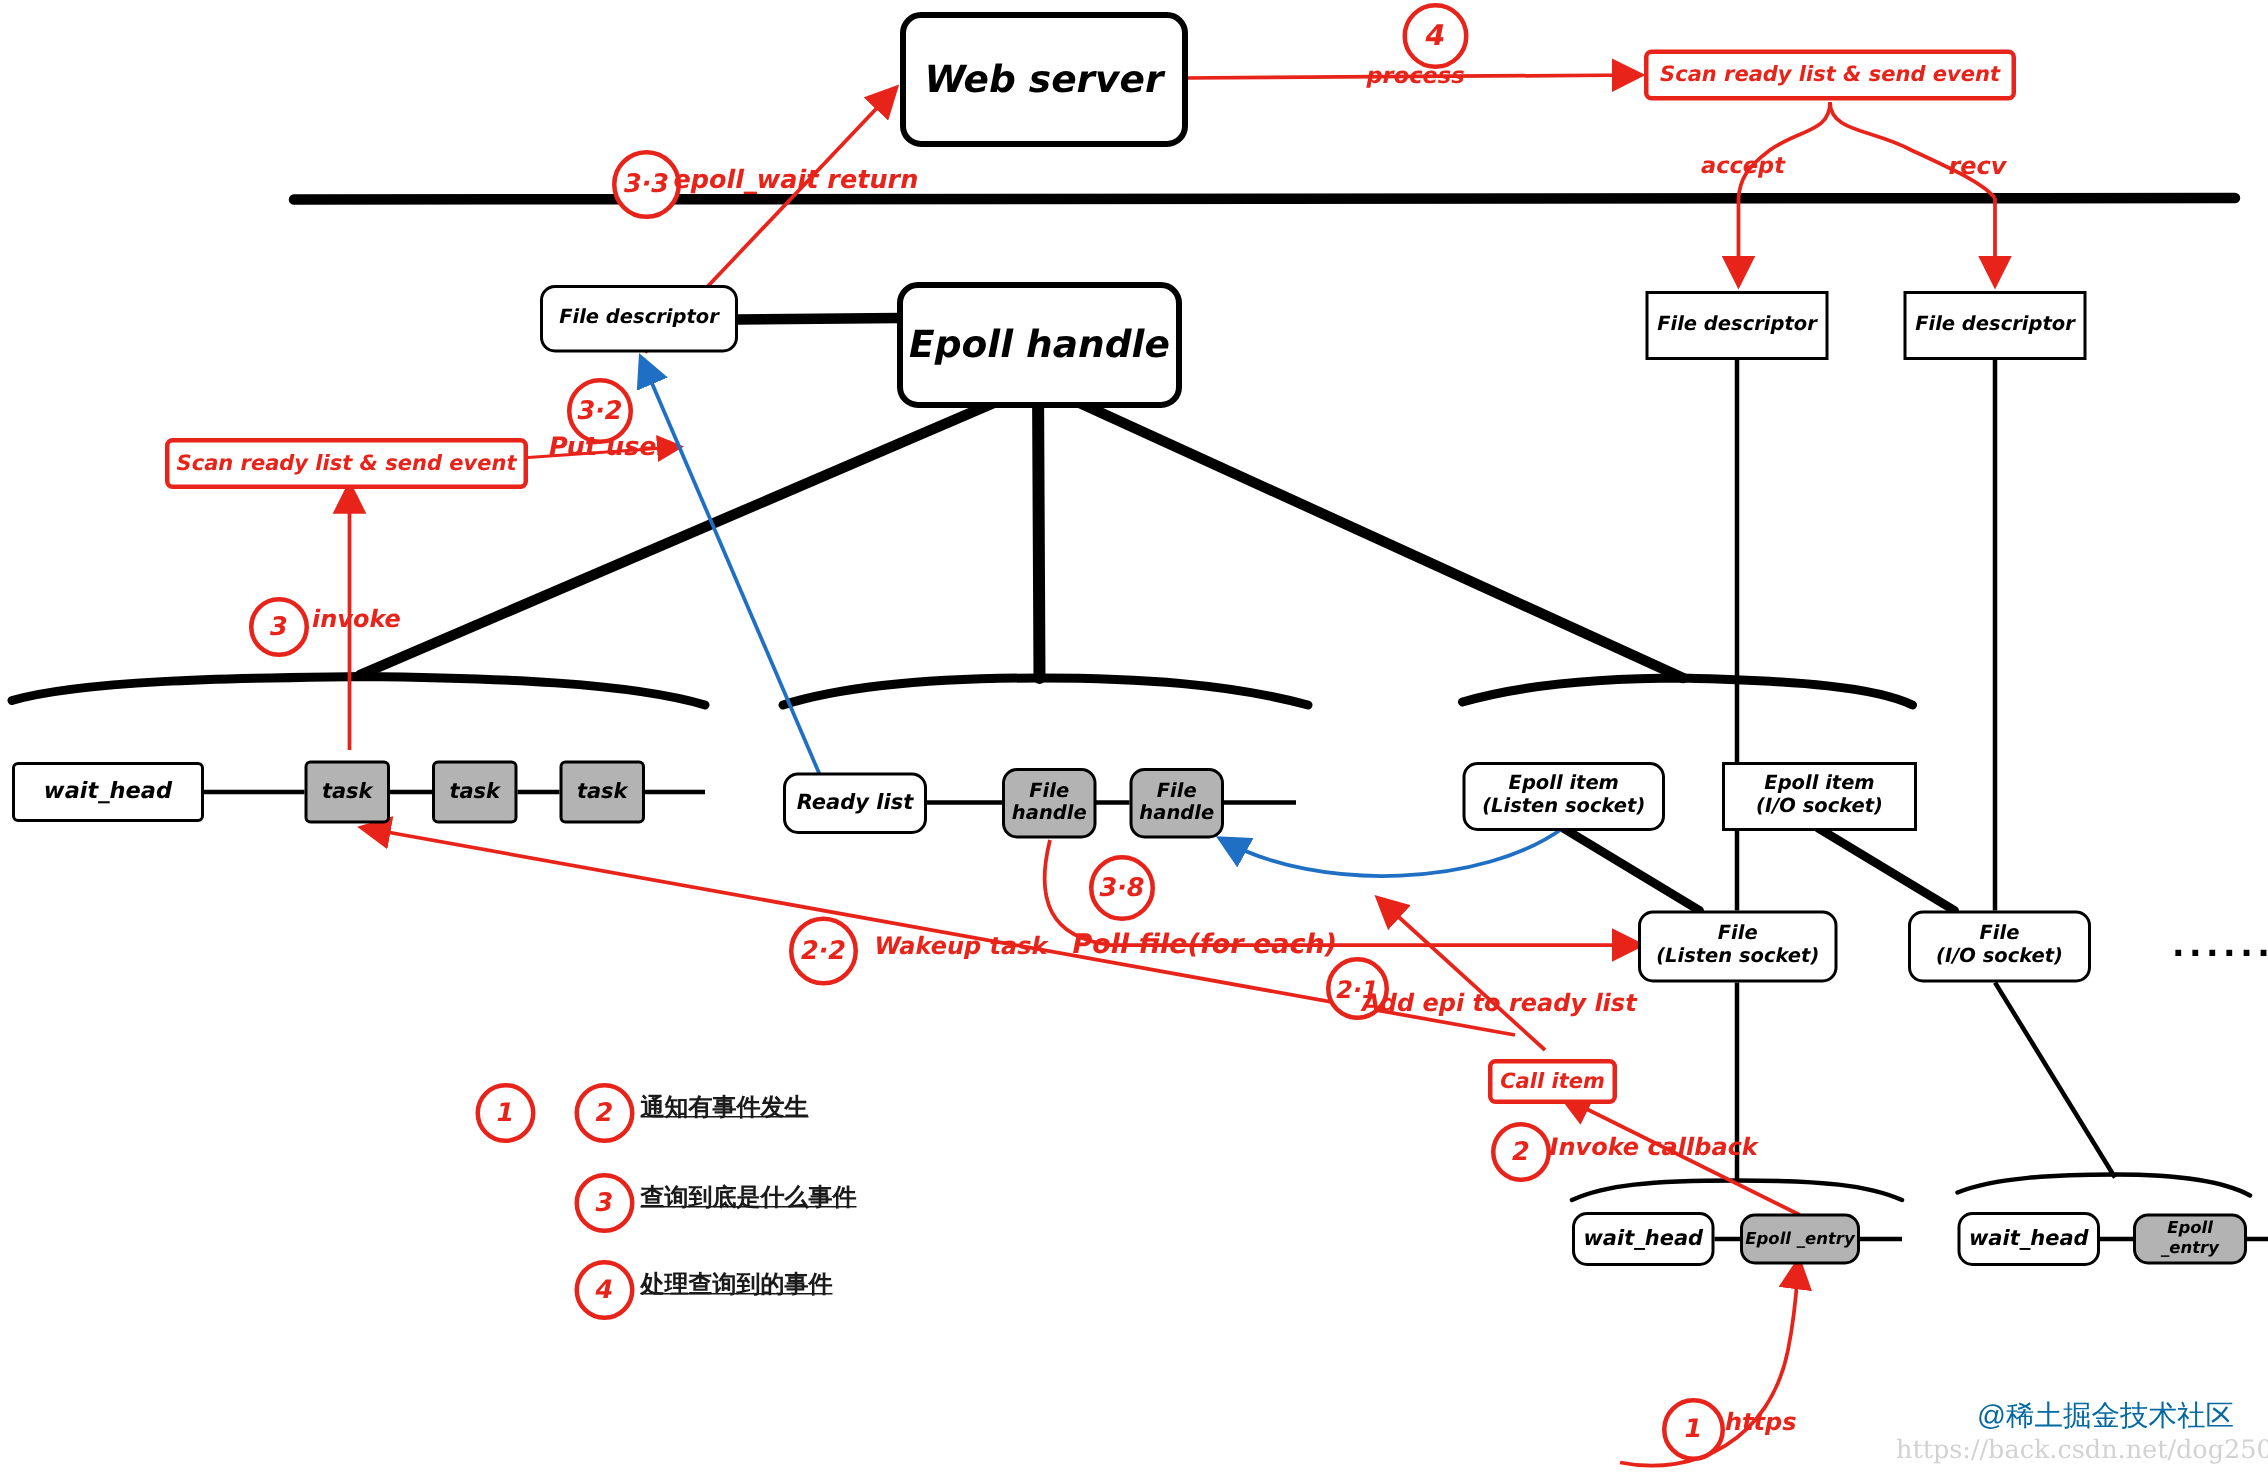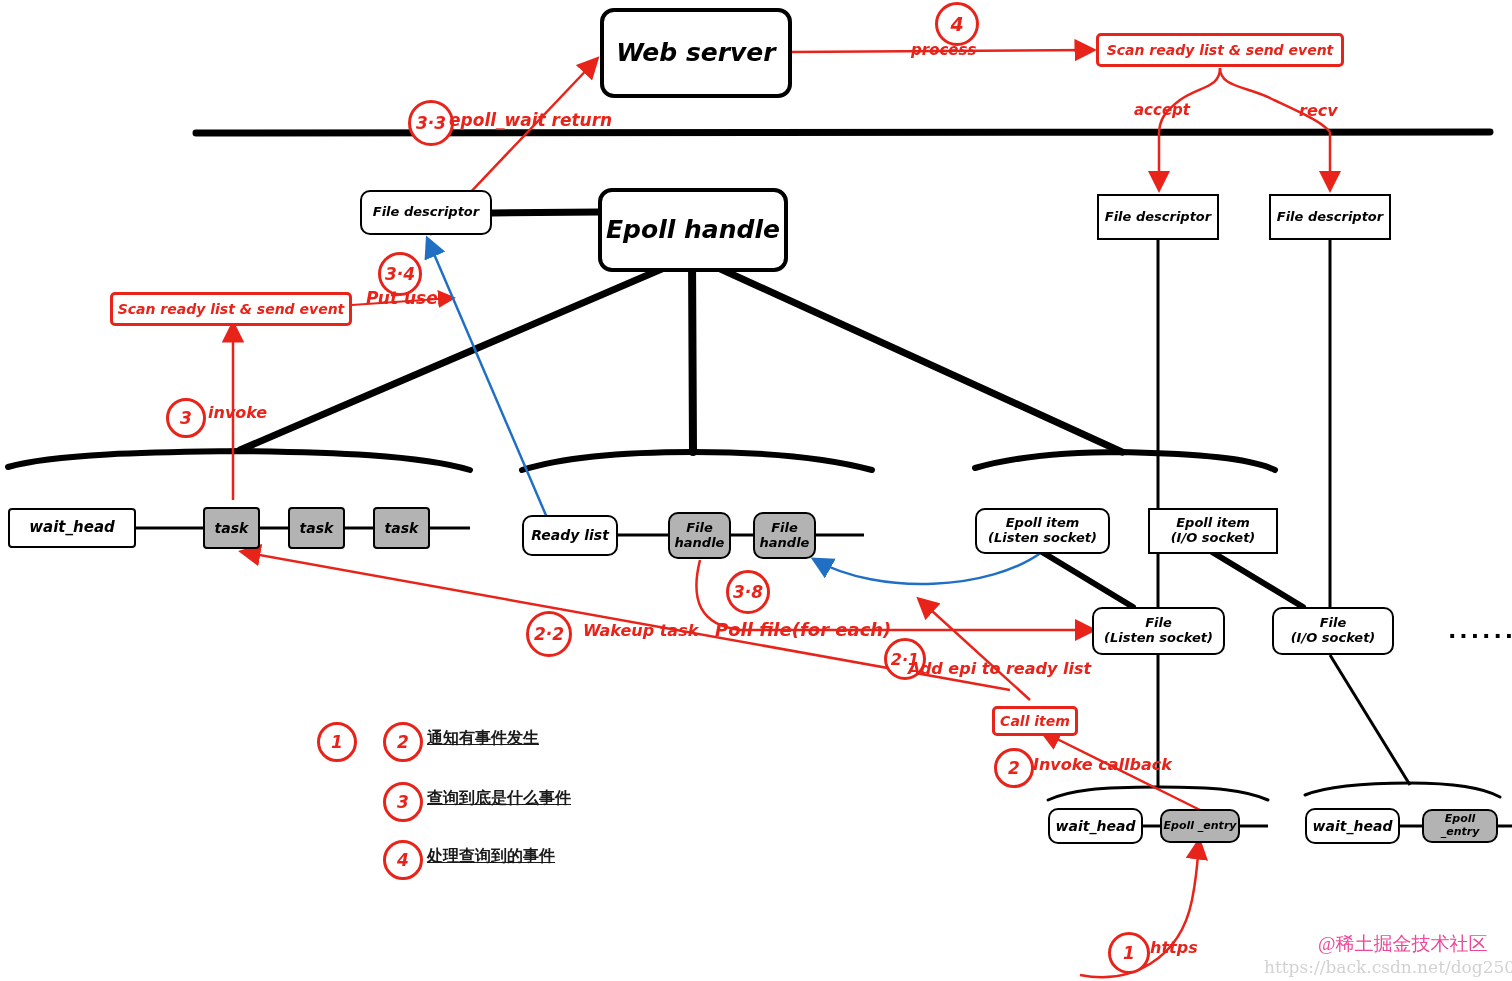--- a/index.html
+++ b/index.html
@@ -20,21 +20,21 @@
           font-family:"DejaVu Sans",sans-serif;font-style:italic;font-weight:bold;}
   .rlab{position:absolute;color:#e8231a;font-family:"DejaVu Sans",sans-serif;
         font-style:italic;font-weight:bold;white-space:nowrap;}
   .circnum{position:absolute;display:flex;align-items:center;justify-content:center;
            border:3px solid #e8231a;border-radius:50%;color:#e8231a;
            font-family:"DejaVu Sans",sans-serif;font-style:italic;font-weight:bold;
            background:#fff;}
   .cnlab{position:absolute;color:#1a1a1a;font-family:"DejaVu Sans",sans-serif;
          font-weight:bold;white-space:nowrap;text-decoration:underline;}
   .dots{position:absolute;color:#000;font-weight:bold;letter-spacing:3px;font-size:22px;}
-  .wm{position:absolute;color:#ec4899;font-family:Liberation Serif, serif;
+  .wm{position:absolute;color:#0369a1;font-family:Liberation Sans, sans-serif;
       white-space:nowrap;}
   .wm2{position:absolute;color:#d2d2d2;font-family:"DejaVu Serif",serif;white-space:nowrap;}
 </style>
 </head>
 <body>
 
 <div id="stage">
 
   <svg class="layer">
     <defs>
@@ -171,21 +171,21 @@
 
   <div class="circnum" style="left:935px;top:2px;width:38px;height:38px;font-size:19px;">4</div>
   <div class="rlab" style="left:911px;top:41px;font-size:15px;">process</div>
 
   <div class="rlab" style="left:1134px;top:101px;font-size:15px;">accept</div>
   <div class="rlab" style="left:1299px;top:101px;font-size:16px;">recv</div>
 
   <div class="circnum" style="left:408px;top:100px;width:40px;height:40px;font-size:17px;">3·3</div>
   <div class="rlab" style="left:449px;top:110px;font-size:17px;">epoll_wait return</div>
 
-  <div class="circnum" style="left:378px;top:252px;width:38px;height:38px;font-size:17px;">3·4</div>
+  <div class="circnum" style="left:378px;top:252px;width:38px;height:38px;font-size:17px;">3·2</div>
   <div class="rlab" style="left:366px;top:288px;font-size:17px;">Put user</div>
 
   <div class="circnum" style="left:166px;top:398px;width:34px;height:34px;font-size:17px;">3</div>
   <div class="rlab" style="left:208px;top:403px;font-size:16px;">invoke</div>
 
   <div class="circnum" style="left:726px;top:570px;width:38px;height:38px;font-size:17px;">3·8</div>
   <div class="rlab" style="left:715px;top:619px;font-size:18px;">Poll file(for each)</div>
 
   <div class="circnum" style="left:526px;top:611px;width:40px;height:40px;font-size:17px;">2·2</div>
   <div class="rlab" style="left:583px;top:621px;font-size:16px;">Wakeup task</div>

